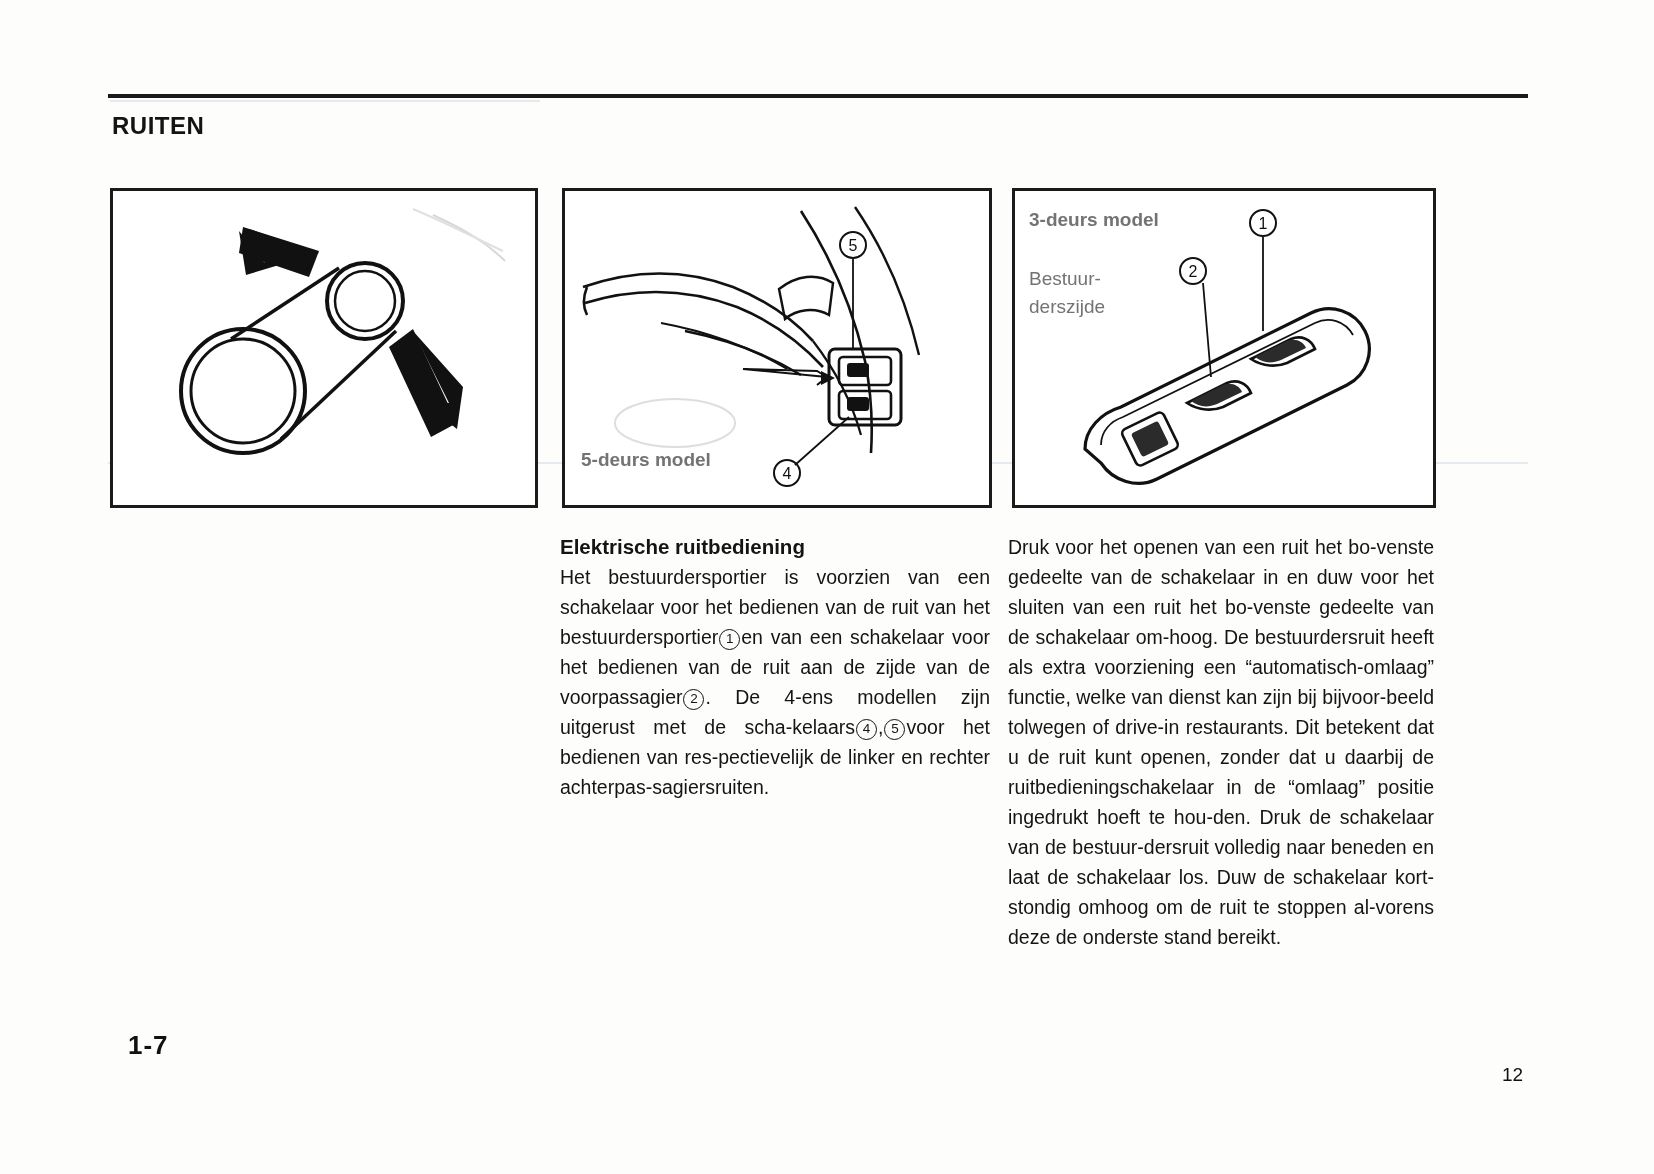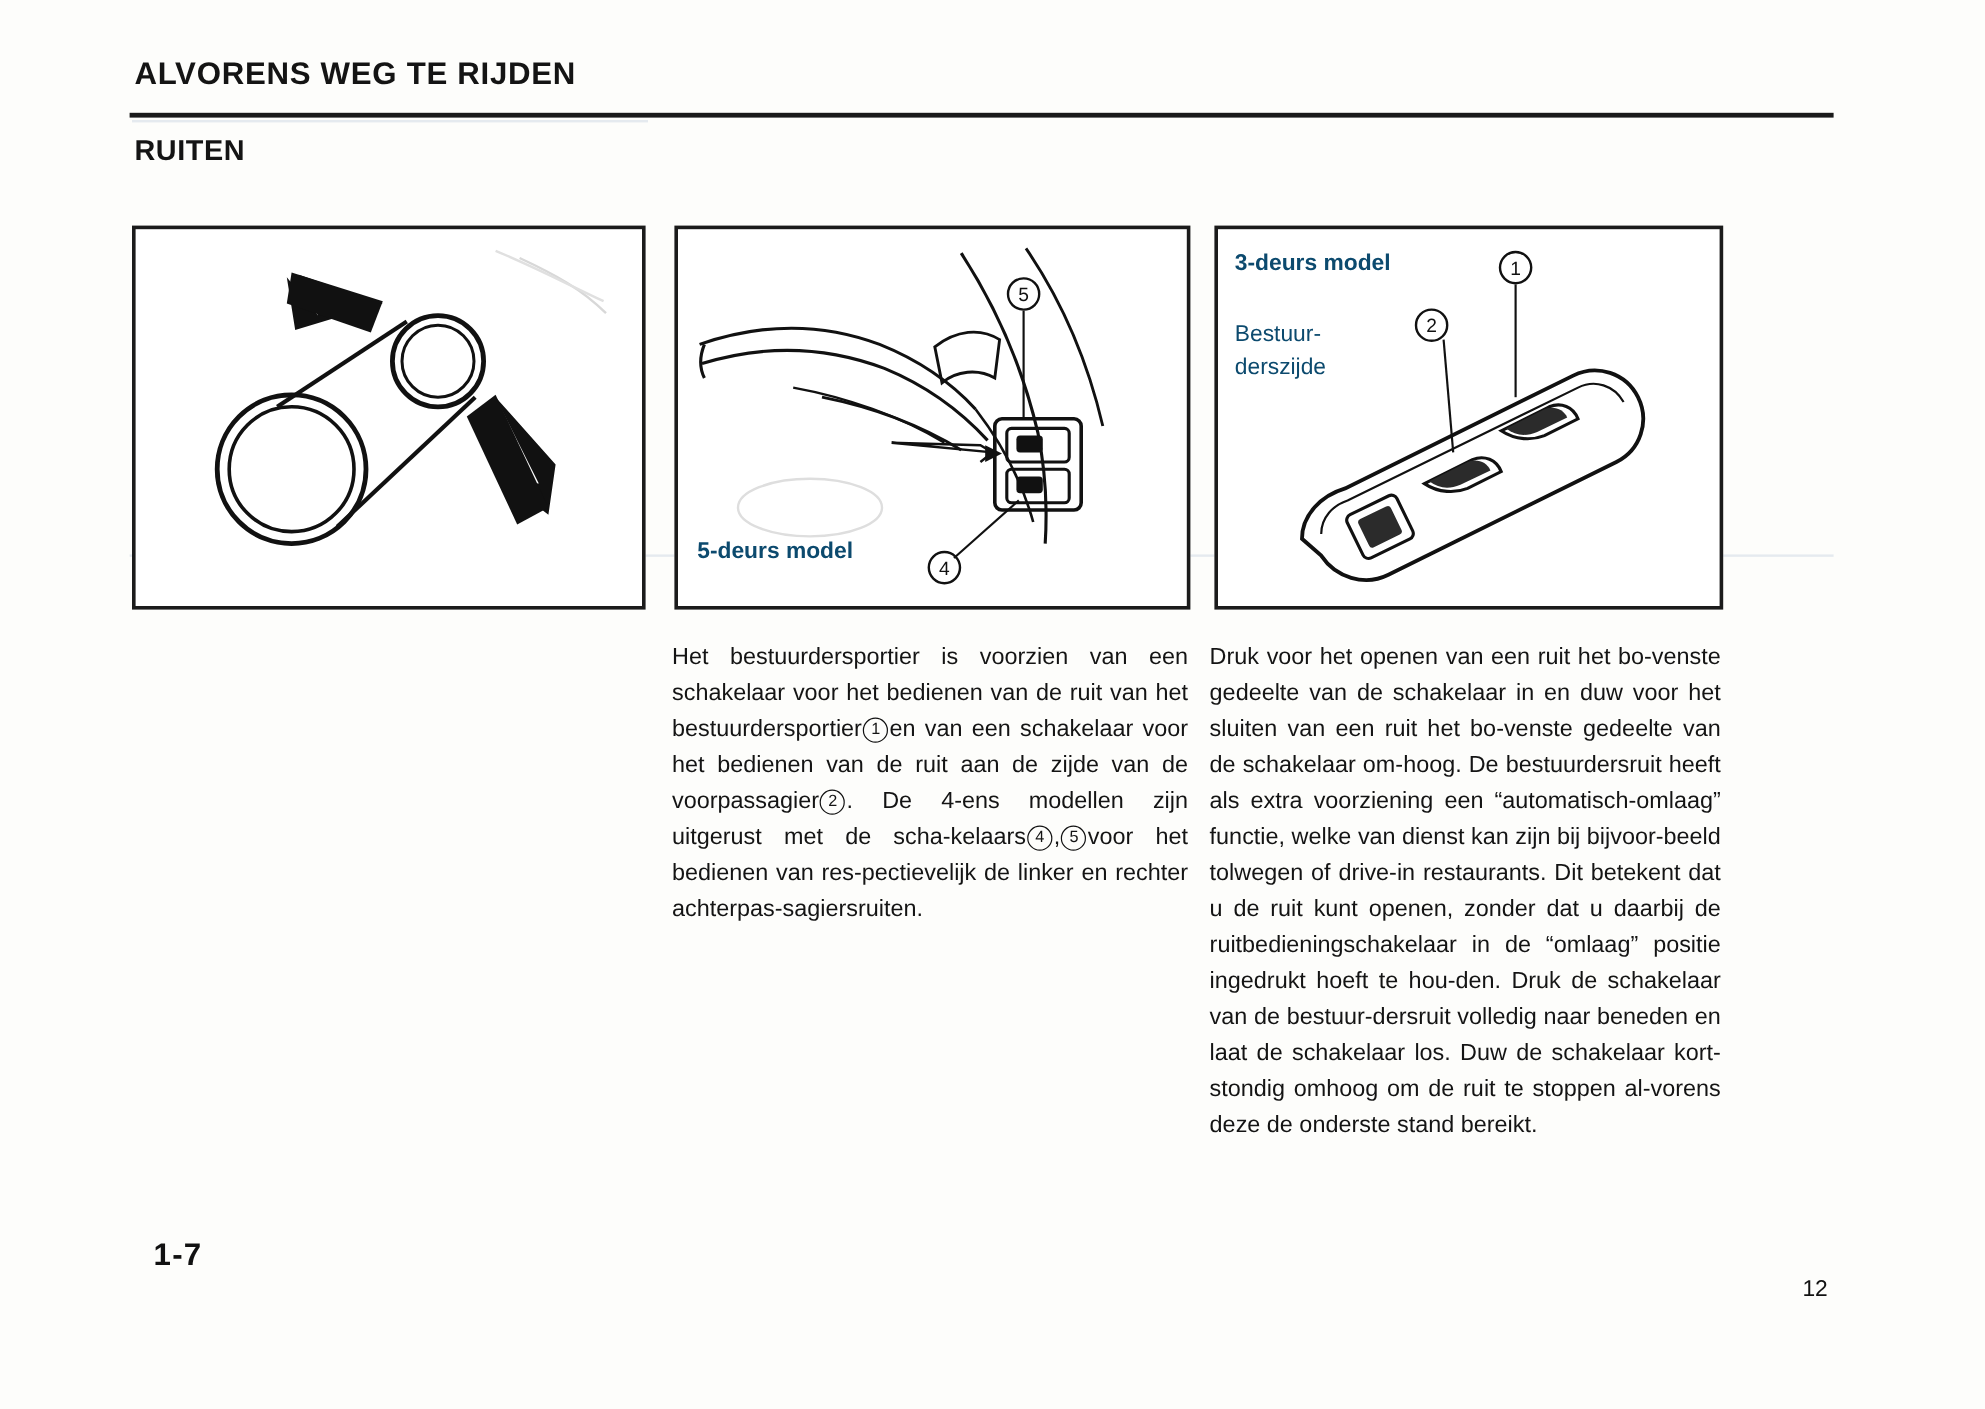--- a/index.html
+++ b/index.html
@@ -61,21 +61,21 @@
   .fig1 { left: 110px; top: 188px; width: 422px; height: 314px; }
   .fig2 { left: 562px; top: 188px; width: 424px; height: 314px; }
   .fig3 { left: 1012px; top: 188px; width: 418px; height: 314px; }
 
   .fig svg { display: block; }
 
   .fig-label {
     position: absolute;
     font-size: 19px;
     font-weight: bold;
-    color: #0c4a6e;
+    color: #737373;
     white-space: pre-line;
   }
   .fig-label.reg {
     font-weight: normal;
   }
 
   
   .col {
     position: absolute;
     font-size: 19.5px;
@@ -137,21 +137,20 @@
   }
 </style>
 </head>
 <body>
 
 <div class="page">
 
   <div class="scan-line" style="left:110px; top:100px; width:430px;"></div>
   <div class="scan-line" style="left:108px; top:462px; width:1420px;"></div>
 
-  <div class="header-title">ALVORENS WEG TE RIJDEN</div>
   <div class="header-rule"></div>
   <div class="section-title">RUITEN</div>
 
   <div class="fig fig1">
     <svg width="416" height="308" viewBox="0 0 416 308">
 
       <circle cx="130" cy="200" r="62" fill="none" stroke="#111" stroke-width="4"></circle>
       <circle cx="130" cy="200" r="52" fill="none" stroke="#111" stroke-width="3"></circle>
 
       <circle cx="252" cy="110" r="38" fill="none" stroke="#111" stroke-width="4"></circle>
@@ -232,20 +231,21 @@
       <circle cx="178" cy="80" r="13" fill="none" stroke="#111" stroke-width="2"></circle>
       <text x="178" y="86" font-family="Liberation Sans, sans-serif" font-size="16" text-anchor="middle" fill="#111">2</text>
     </svg>
     <div class="fig-label" style="left:14px; top:18px;">3-deurs model</div>
     <div class="fig-label reg" style="left:14px; top:74px; line-height:28px;">Bestuur-
 derszijde</div>
   </div>
 
 
   <div class="col col2">
+    <h3>Elektrische ruitbediening</h3>
     <p><span>Het bestuurdersportier is voorzien van een schakelaar voor het bedienen van de ruit van het bestuurdersportier</span><span class="cnum">1</span><span>en van een schakelaar voor het bedienen van de ruit aan de zijde van de voorpassagier</span><span class="cnum">2</span><span>. De 4-ens modellen zijn uitgerust met de scha-kelaars</span><span class="cnum">4</span><span>,</span><span class="cnum">5</span><span>voor het bedienen van res-pectievelijk de linker en rechter achterpas-sagiersruiten.</span></p>
     <div class="gap"></div>
   </div>
 
   <div class="col col3">
     <p>Druk voor het openen van een ruit het bo-venste gedeelte van de schakelaar in en duw voor het sluiten van een ruit het bo-venste gedeelte van de schakelaar om-hoog. De bestuurdersruit heeft als extra voorziening een “automatisch-omlaag” functie, welke van dienst kan zijn bij bijvoor-beeld tolwegen of drive-in restaurants. Dit betekent dat u de ruit kunt openen, zonder dat u daarbij de ruitbedieningschakelaar in de “omlaag” positie ingedrukt hoeft te hou-den. Druk de schakelaar van de bestuur-dersruit volledig naar beneden en laat de schakelaar los. Duw de schakelaar kort-stondig omhoog om de ruit te stoppen al-vorens deze de onderste stand bereikt.</p>
   </div>
 
   <div class="folio-left">1-7</div>
   <div class="folio-right">12</div>

